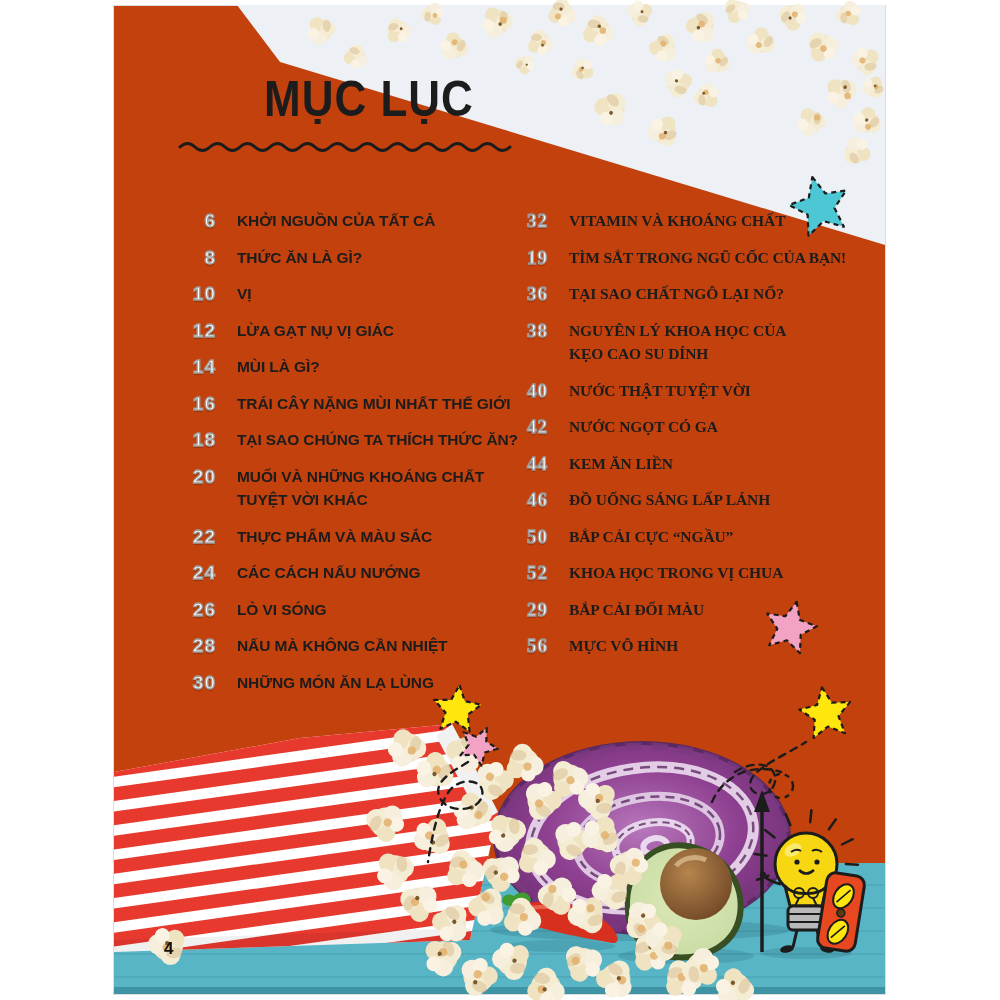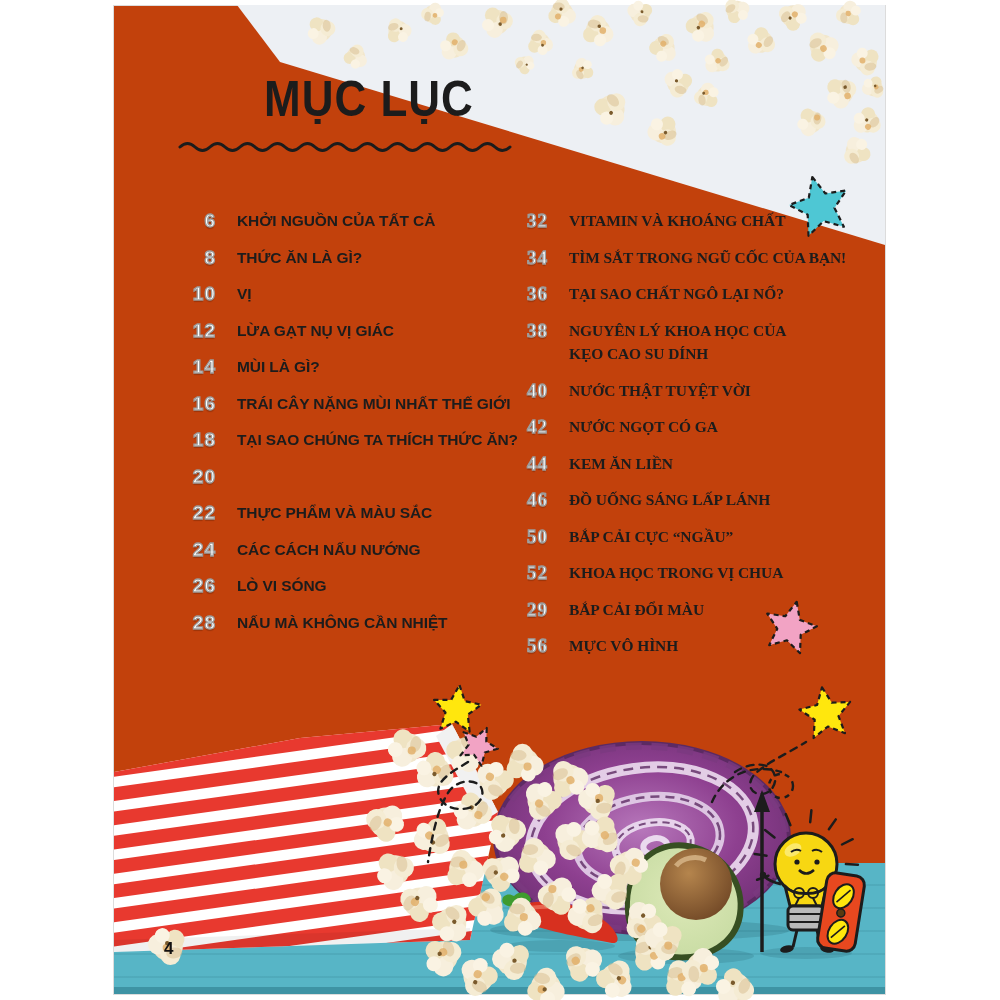--- a/index.html
+++ b/index.html
@@ -92,20 +92,22 @@
         <span class="label">TRÁI CÂY NẶNG MÙI NHẤT THẾ GIỚI</span>
       </div>
 
       <div class="row">
         <span class="num">18</span>
         <span class="label">TẠI SAO CHÚNG TA THÍCH THỨC ĂN?</span>
       </div>
 
       <div class="row">
         <span class="num">20</span>
+        <span class="label">MUỐI VÀ NHỮNG KHOÁNG CHẤT
+TUYỆT VỜI KHÁC</span>
       </div>
 
       <div class="row">
         <span class="num">22</span>
         <span class="label">THỰC PHẨM VÀ MÀU SẮC</span>
       </div>
 
       <div class="row">
         <span class="num">24</span>
         <span class="label">CÁC CÁCH NẤU NƯỚNG</span>
@@ -114,31 +116,35 @@
       <div class="row">
         <span class="num">26</span>
         <span class="label">LÒ VI SÓNG</span>
       </div>
 
       <div class="row">
         <span class="num">28</span>
         <span class="label">NẤU MÀ KHÔNG CẦN NHIỆT</span>
       </div>
 
+      <div class="row">
+        <span class="num">30</span>
+        <span class="label">NHỮNG MÓN ĂN LẠ LÙNG</span>
+      </div>
     </div>
 
   <div class="col col-right">
 
       <div class="row">
         <span class="num">32</span>
         <span class="label">VITAMIN VÀ KHOÁNG CHẤT</span>
       </div>
 
       <div class="row">
-        <span class="num">34</span>
+        <span class="num">19</span>
         <span class="label">TÌM SẮT TRONG NGŨ CỐC CỦA BẠN!</span>
       </div>
 
       <div class="row">
         <span class="num">36</span>
         <span class="label">TẠI SAO CHẤT NGÔ LẠI NỔ?</span>
       </div>
 
       <div class="row">
         <span class="num">38</span>

